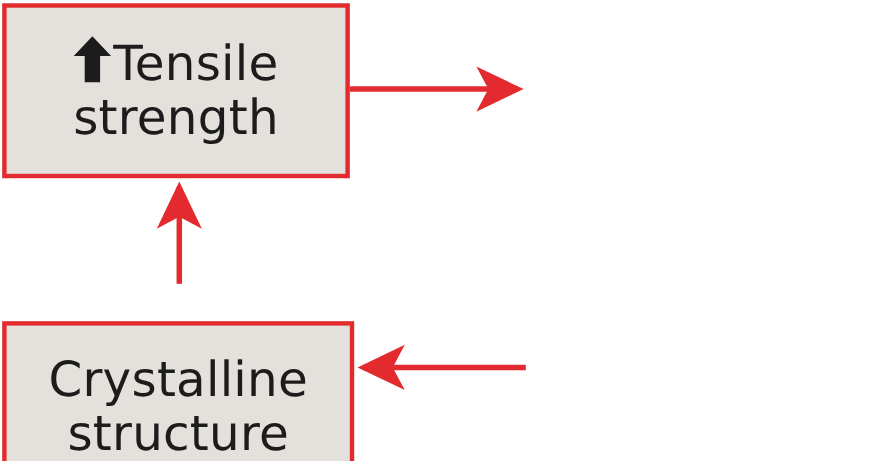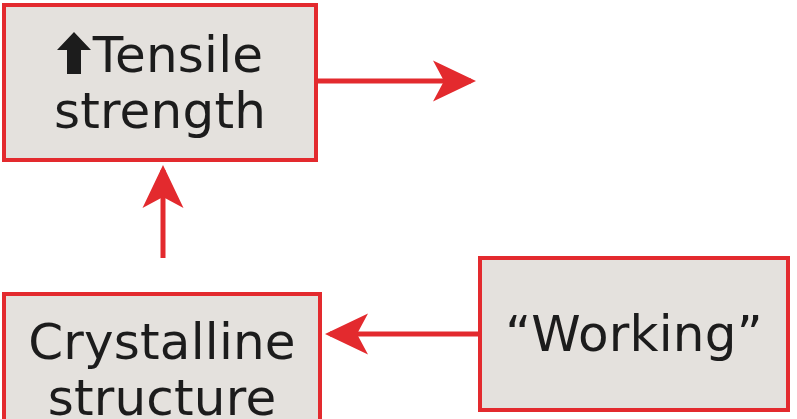--- a/index.html
+++ b/index.html
@@ -29,21 +29,21 @@
     border: 4px solid #e32a2e;
     display: flex;
     align-items: center;
     justify-content: center;
     text-align: center;
     z-index: 3;
   }
   .node-text {
     display: block;
     color: #1c1c1c;
-    font-size: 50px;
+    font-size: 44px;
     line-height: 1.12;
     letter-spacing: 0.2px;
     font-weight: 400;
     padding: 0 8px;
     white-space: pre-line;
   }
   .node-text.with-icon {
     text-indent: 0;
   }
   .up-arrow-icon {
@@ -100,17 +100,14 @@
         </svg><span>Tensile
 strength</span></span>
   </div>
 
 
   <div class="node-box" id="box-crystalline-structure">
     <span class="node-text">Crystalline
 structure</span>
   </div>
 
-  <div class="node-box" id="box-working">
-    <span class="node-text">“Working”</span>
-  </div>
 
 </div>
 
 </body></html>

